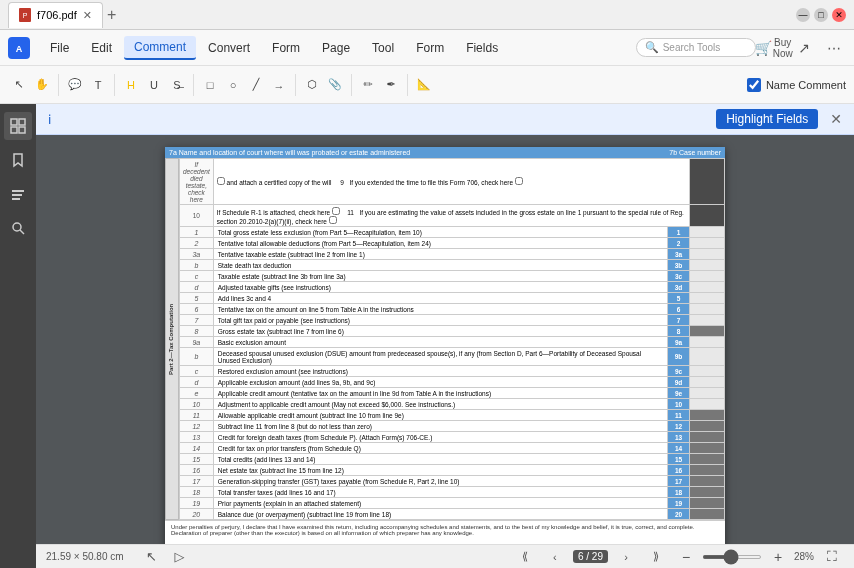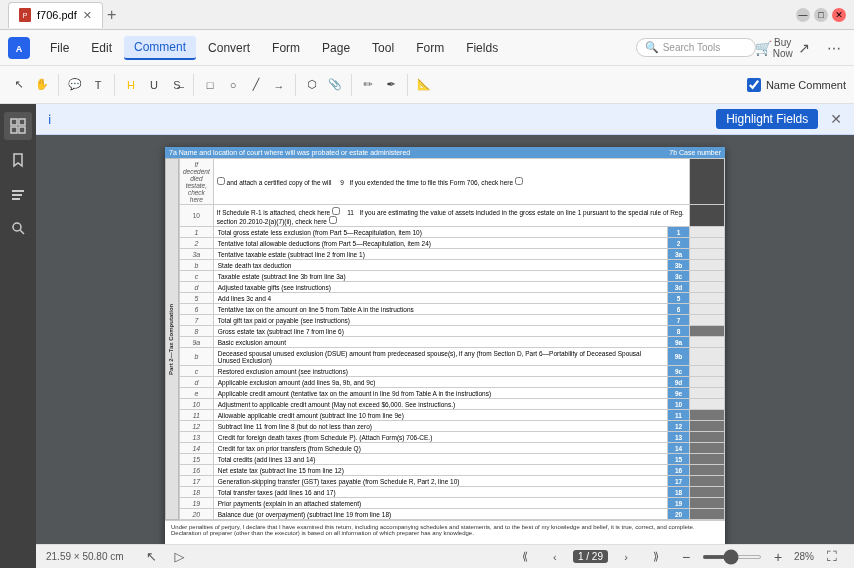--- a/index.html
+++ b/index.html
@@ -647,21 +647,21 @@
     <div class="bottom-bar">
       <span>21.59 × 50.80 cm</span>
       <div style="display:flex;align-items:center;gap:4px;margin-left:8px;">
         <button class="btn-icon" style="font-size:13px;color:#555;">↖</button>
         <button class="btn-icon" style="font-size:13px;color:#555;">▷</button>
       </div>
       <div class="bottom-bar-right">
         <button class="btn-icon" style="font-size:11px;">⟪</button>
         <button class="btn-icon" style="font-size:11px;">‹</button>
         <div class="page-nav">
-          <span>1 / 29</span>
+          <span>6 / 29</span>
         </div>
         <button class="btn-icon" style="font-size:11px;">›</button>
         <button class="btn-icon" style="font-size:11px;">⟫</button>
         <div class="zoom-controls">
           <button class="btn-icon">−</button>
           <input type="range" class="zoom-slider" min="10" max="200" value="100" style="">
           <button class="btn-icon">+</button>
           <span>28%</span>
         </div>
         <button class="btn-icon">⛶</button>

